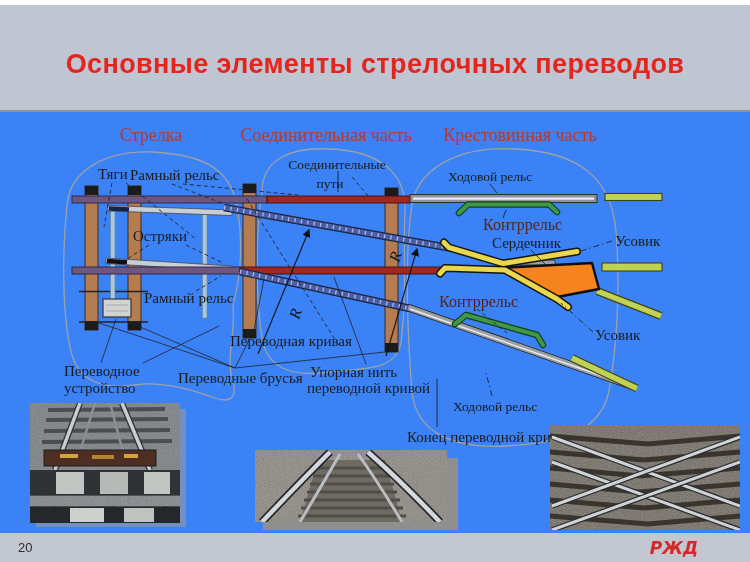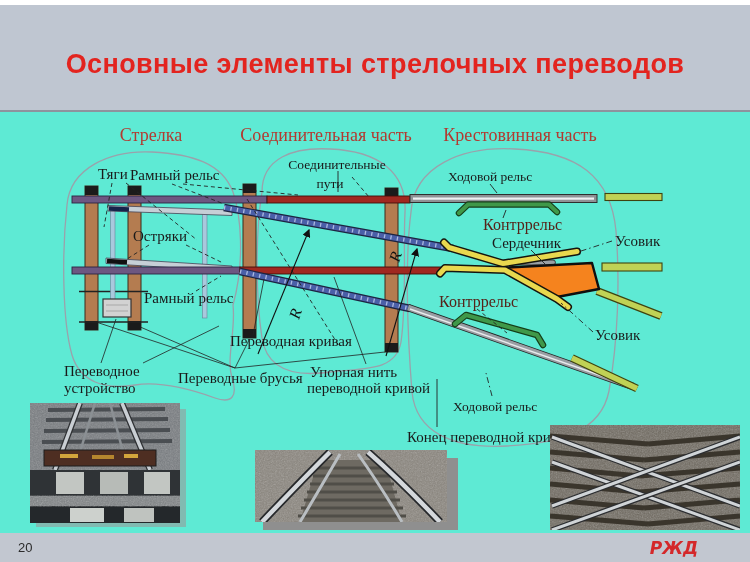--- a/index.html
+++ b/index.html
@@ -1,16 +1,16 @@
 <!DOCTYPE html>
 <html><head>
 <meta charset="utf-8">
 <style>
   html,body{margin:0;padding:0;background:#e9e9e9;}
-  .slide{position:relative;width:750px;height:562px;background:#5eead4;overflow:hidden;
+  .slide{position:relative;width:750px;height:562px;background:#3b82f6;overflow:hidden;
          font-family:"Liberation Sans",sans-serif;}
   .top-strip{position:absolute;left:0;top:0;width:750px;height:5px;background:#ffffff;z-index:3;}
   .header{position:absolute;left:0;top:5px;width:750px;height:105px;background:#bfc6d1;
           border-bottom:2px solid #8e939d;display:flex;align-items:center;justify-content:center;z-index:2;}
   .header h1{margin:0;padding-top:14px;font-size:27px;font-weight:bold;letter-spacing:.4px;
              color:#e3241f;font-family:"Liberation Sans",sans-serif;}
   .footer{position:absolute;left:0;top:533px;width:750px;height:29px;background:#c2c7d0;
           display:flex;align-items:center;justify-content:space-between;z-index:2;
           padding:0 45px 0 18px;box-sizing:border-box;}
   .page-num{font-size:13px;color:#2b2b2b;}

